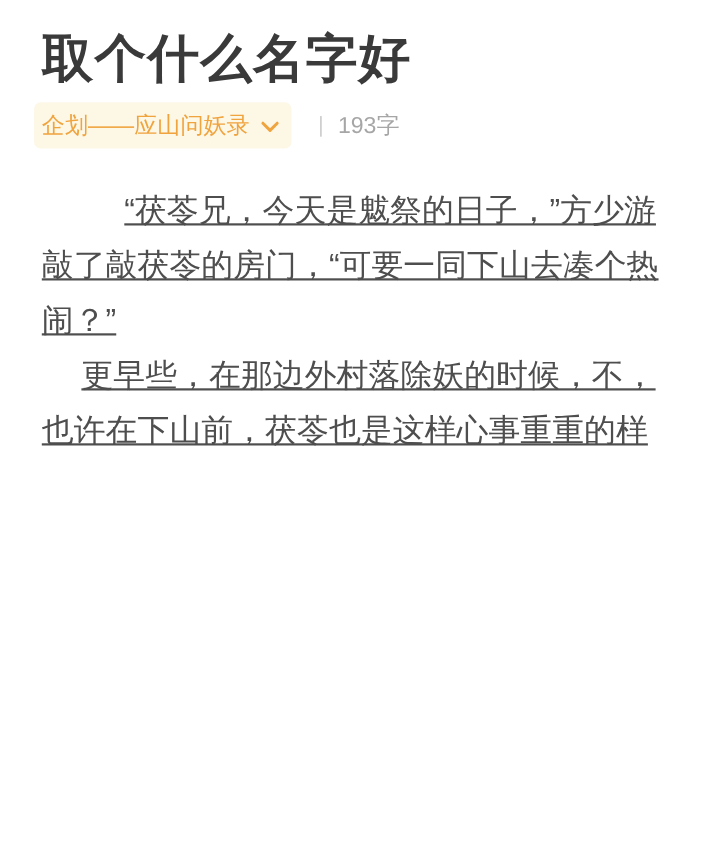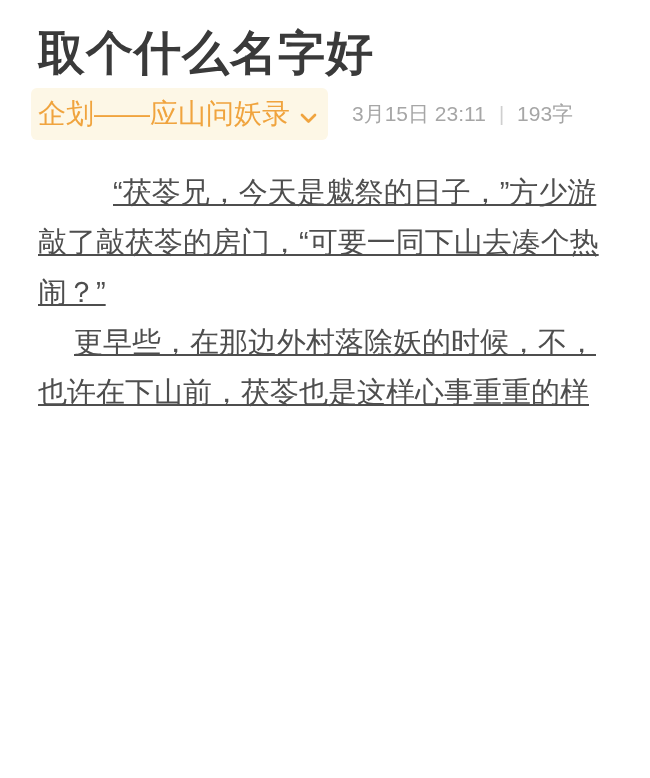--- a/index.html
+++ b/index.html
@@ -33,21 +33,21 @@
     display: flex;
     align-items: center;
     height: 38px;
   }
   .tag-pill {
     display: inline-flex;
     align-items: center;
     gap: 10px;
     background: var(--tag-bg);
     color: var(--accent);
-    font-size: 28px;
+    font-size: 21px;
     padding: 7px 11px 7px 7px;
     border-radius: 6px;
     margin-left: -7px;
     cursor: pointer;
     white-space: nowrap;
   }
   .chevron { display: inline-block; margin-top: 2px; }
   .meta-info {
     display: flex;
     align-items: center;
@@ -84,21 +84,20 @@
   <div class="meta-row">
     <div class="tag-pill">
       <span>企划——应山问妖录</span>
       <span class="chevron">
         <svg width="17" height="11" viewBox="0 0 17 11">
           <polyline points="2,2 8.5,8.5 15,2" fill="none" stroke="var(--accent)" stroke-width="2.7" stroke-linecap="round" stroke-linejoin="round"></polyline>
         </svg>
       </span>
     </div>
     <div class="meta-info">
-      <span>3月15日 23:11</span>
       <span class="meta-sep">|</span>
       <span>193字</span>
     </div>
   </div>
 
   <div class="note-body" id="note-body">
       <div class="para p0">
         <div class="line first-line">“茯苓兄，今天是魃祭的日子，”方少游</div>
         <div class="line">敲了敲茯苓的房门，“可要一同下山去凑个热</div>
         <div class="line">闹？”</div>

